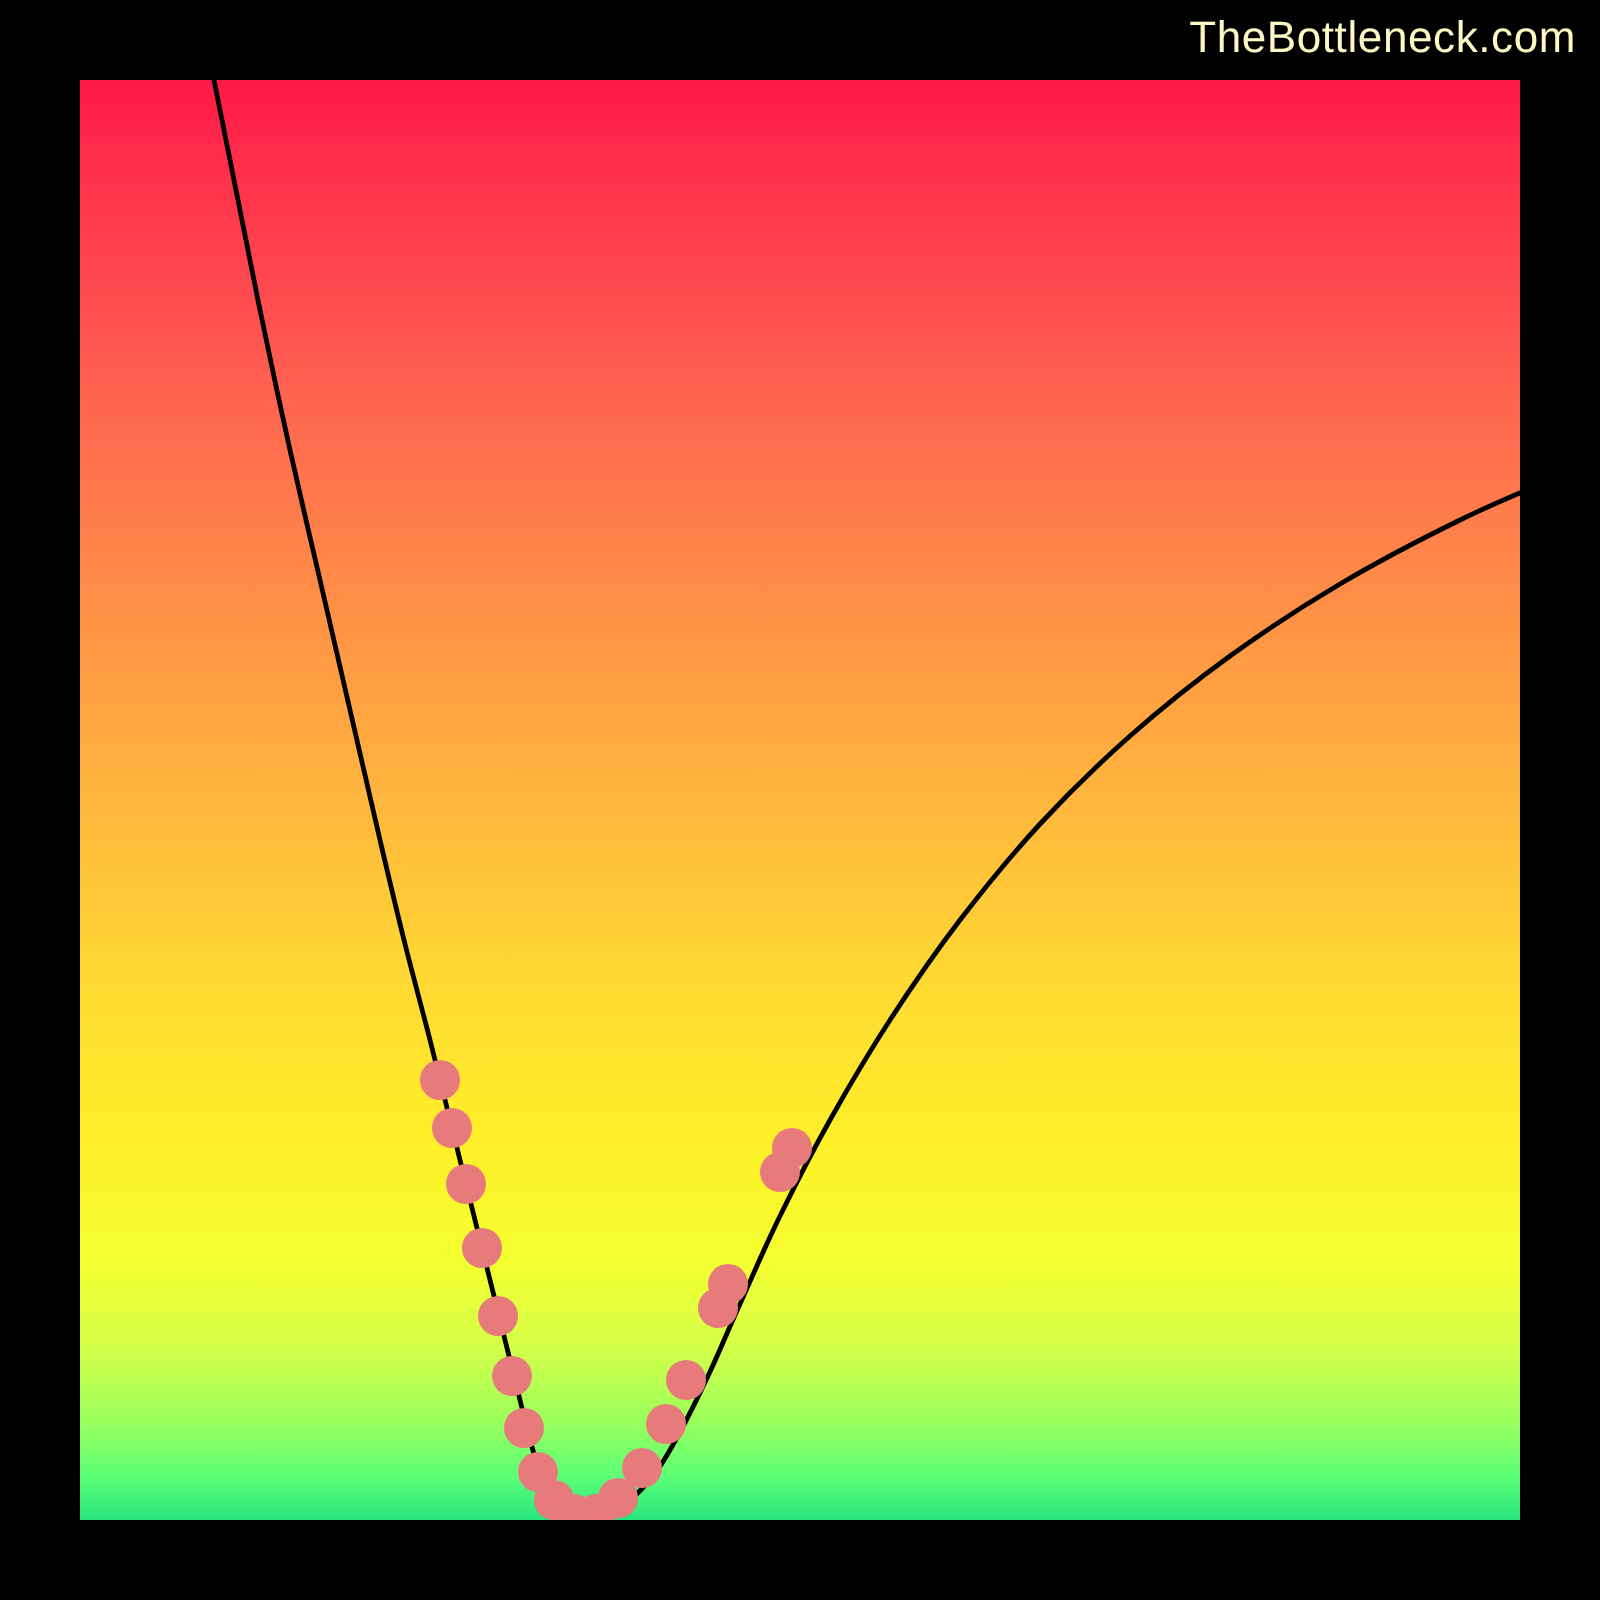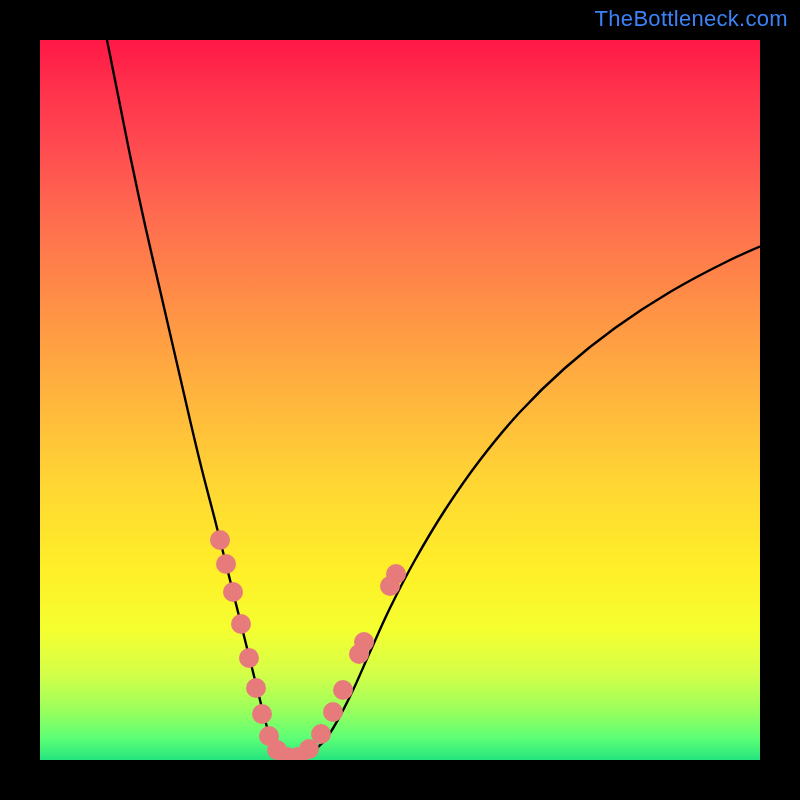--- a/index.html
+++ b/index.html
@@ -31,21 +31,21 @@
       #d4ff48 88%,
       #9cff5c 93%,
       #5cff76 97%,
       #26e47e 100%
     );
   }
   .watermark {
     position: absolute;
     top: 6px;
     right: 12px;
-    color: #3b82f6;
+    color: #fef9c3;
     font-size: 22px;
     font-weight: 500;
     letter-spacing: 0.3px;
     user-select: none;
   }
   svg.plot {
     position: absolute;
     left: 0;
     top: 0;
     width: 720px;

